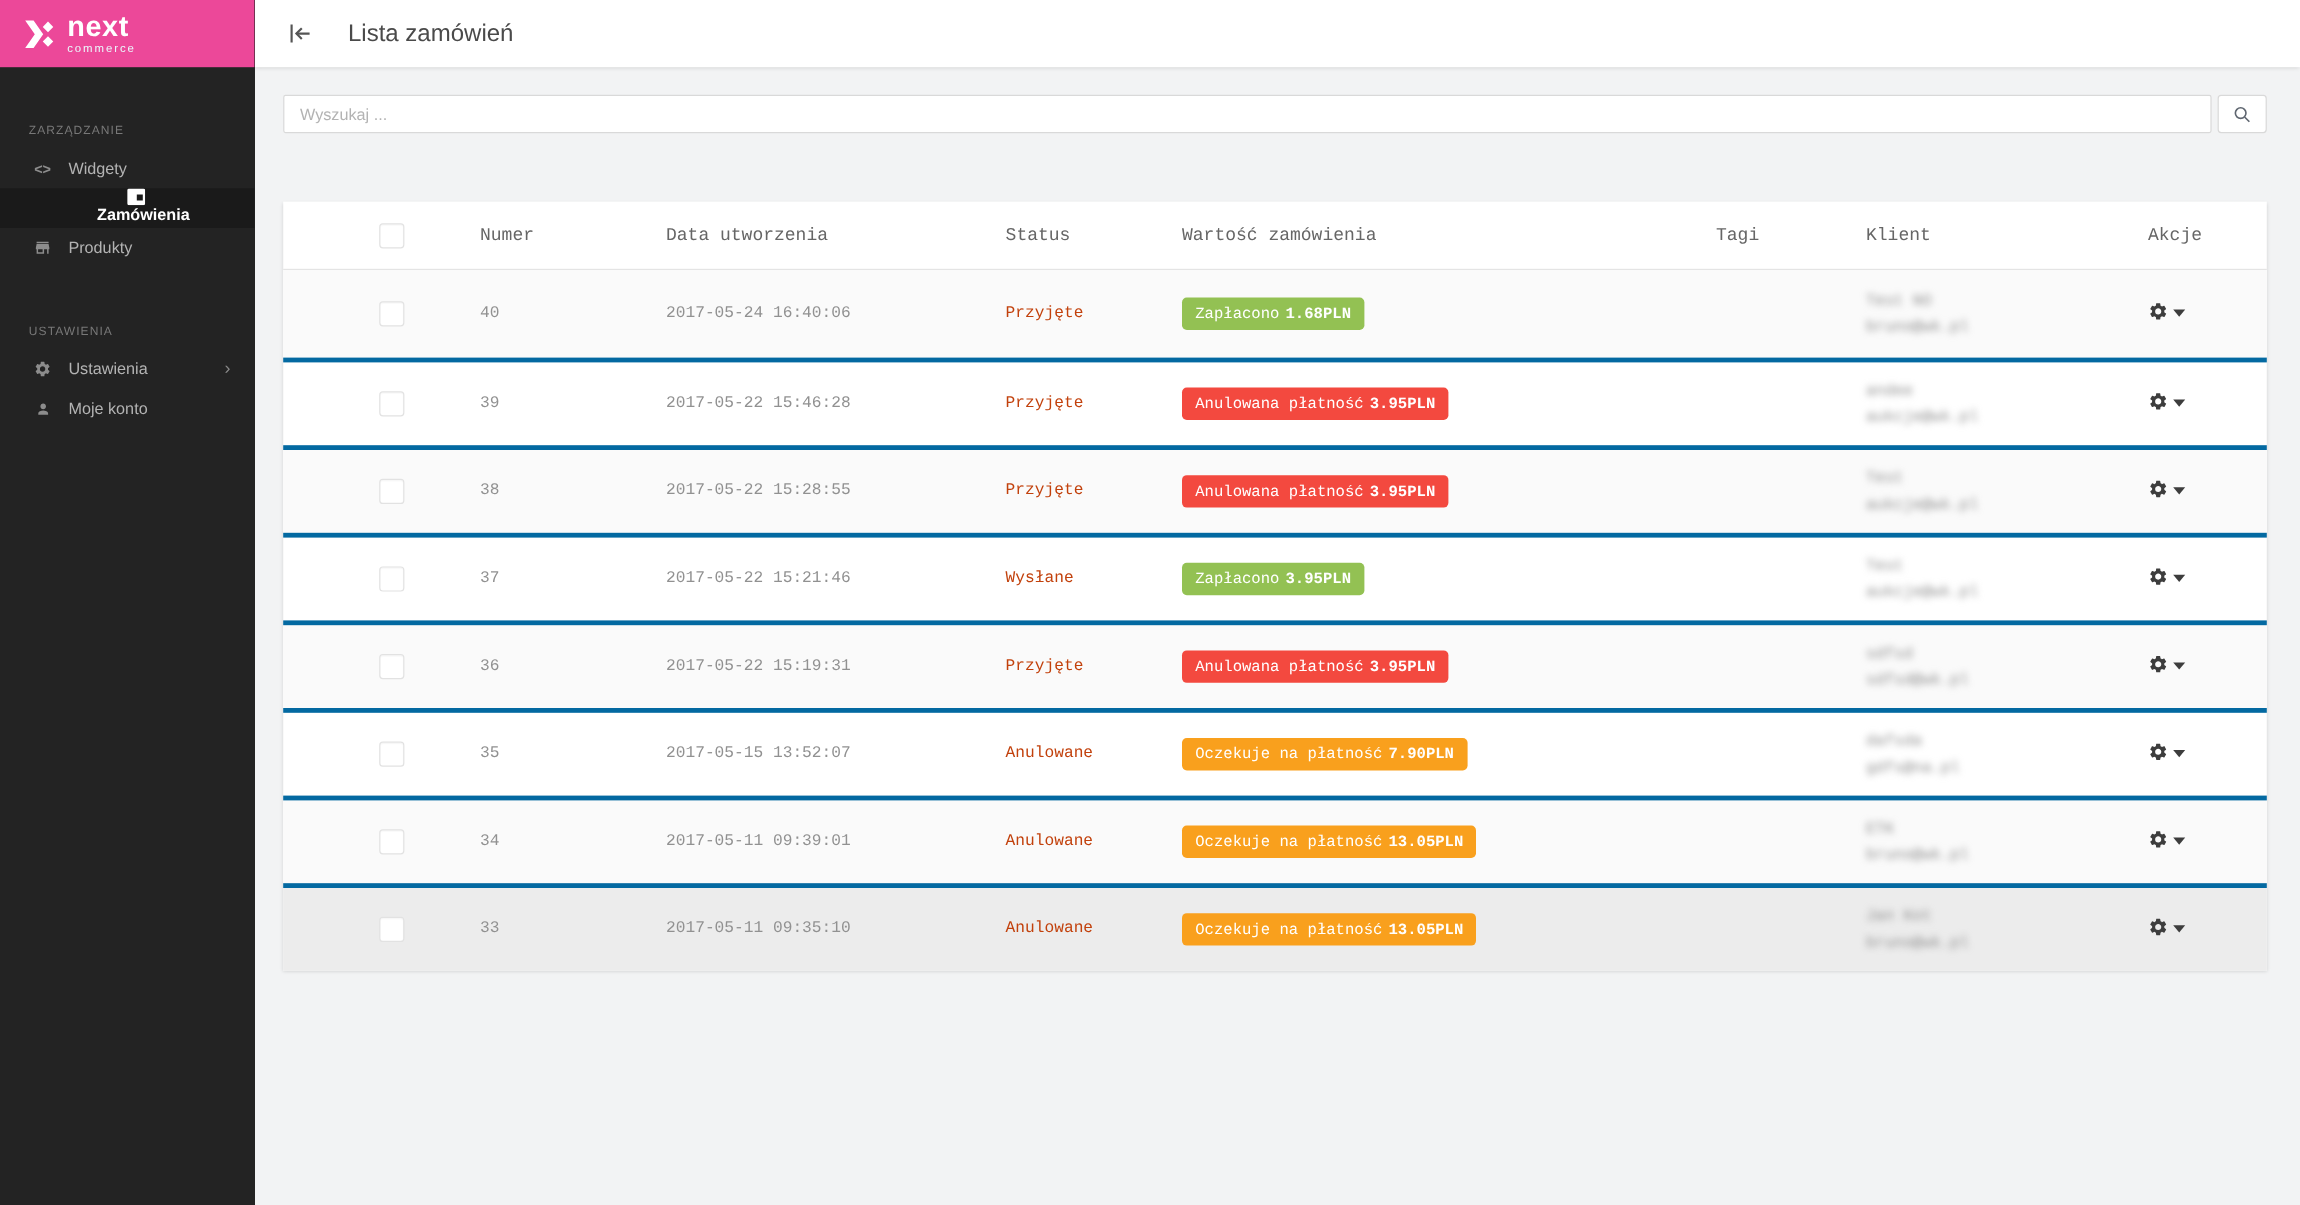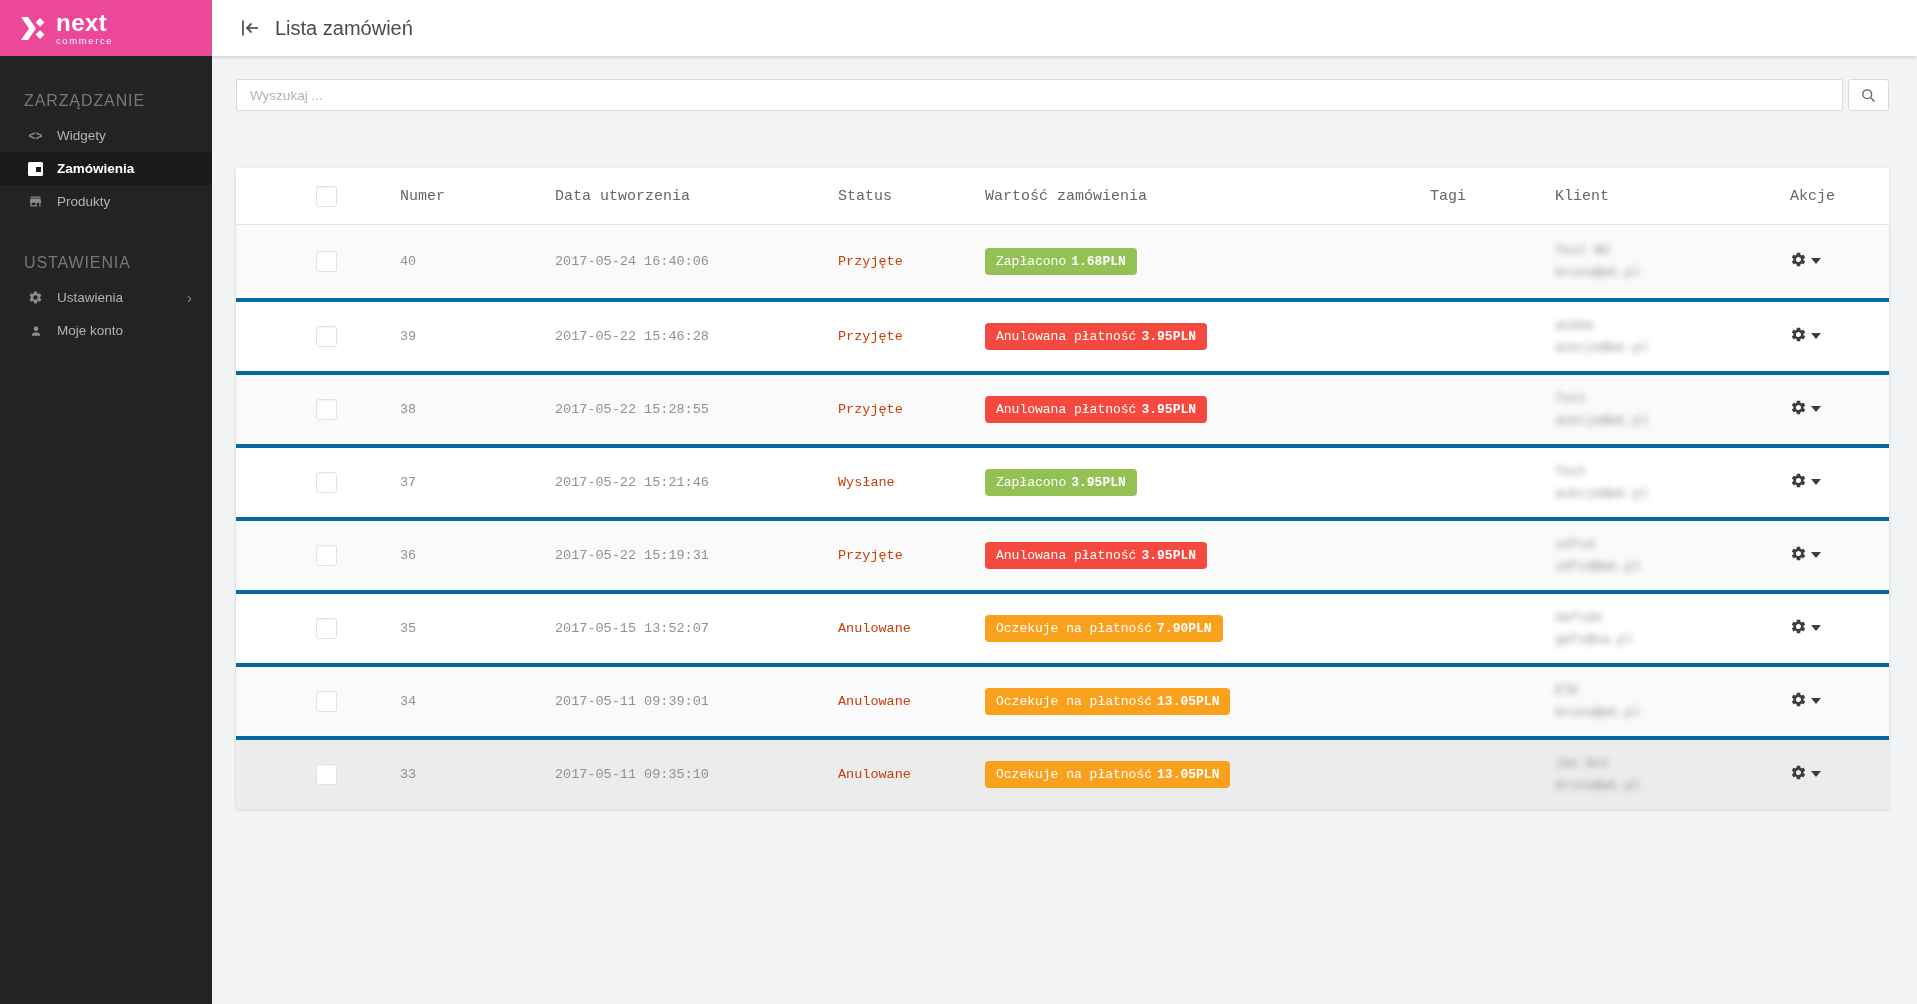--- a/index.html
+++ b/index.html
@@ -7,34 +7,34 @@
     font-family:"Liberation Sans","DejaVu Sans",sans-serif; background:#f2f3f4; }
 
   
   .sidebar { position:fixed; left:0; top:0; width:212px; height:1004px;
     background:#232323; z-index:10; }
   .logo { height:56px; background:#ec4899; display:flex; align-items:center;
     padding-left:20px; gap:9px; }
   .logo-text { display:flex; flex-direction:column; line-height:1; }
   .logo-name { color:#fff; font-size:24px; font-weight:bold; letter-spacing:.5px; }
   .logo-tag  { color:#eafafe; font-size:9.5px; letter-spacing:1.6px; margin-top:1px; }
-  .nav-section-label { color:#787878; font-size:16px; letter-spacing:.9px;
-    margin:36px 0 9px 24px; }
+  .nav-section-label { color:#787878; font-size:10px; letter-spacing:.9px;
+    margin:48px 0 9px 24px; }
   .nav-item { height:33px; display:flex; align-items:center; padding-left:27px;
     color:#b3b3b3; font-size:13.5px; cursor:pointer; position:relative; }
   .nav-item .nicon { width:17px; margin-right:13px; display:flex; align-items:center;
     justify-content:center; color:#8c8c8c; font-size:12px; font-weight:bold; }
-  .nav-item.active { background:#1a1a1a; color:#fff; font-weight:bold; }
+  .nav-item.active { background:#1a1a1a; color:#fff; font-weight:bold;flex-direction:column; }
   .nav-item.active .nicon { color:#fff; }
   .nav-chevron { position:absolute; right:20px; color:#8a8a8a; font-size:15px; }
 
   
   .topbar { margin-left:212px; height:56px; background:#fff;
     box-shadow:0 1px 4px rgba(0,0,0,.18); display:flex; align-items:center;
-    padding-left:25px; gap:14px; position:relative; z-index:5; }
+    padding-left:25px; gap:29px; position:relative; z-index:5; }
   .page-title { font-size:20px; color:#4a4a4a; }
   .collapse-btn { display:flex; align-items:center; cursor:pointer; }
 
   
   .main { margin-left:212px; padding:23px 0 0 24px; }
   .search-row { display:flex; width:1653px; gap:5px; }
   .search-input { flex:1; height:32px; border:1px solid #d9d9d9; border-radius:2px;
     background:#fff; padding:4px 13px; font-size:13.5px; color:#555; outline:none;
     font-family:"Liberation Sans","DejaVu Sans",sans-serif; }
   .search-input::placeholder { color:#b3b3b3; }

